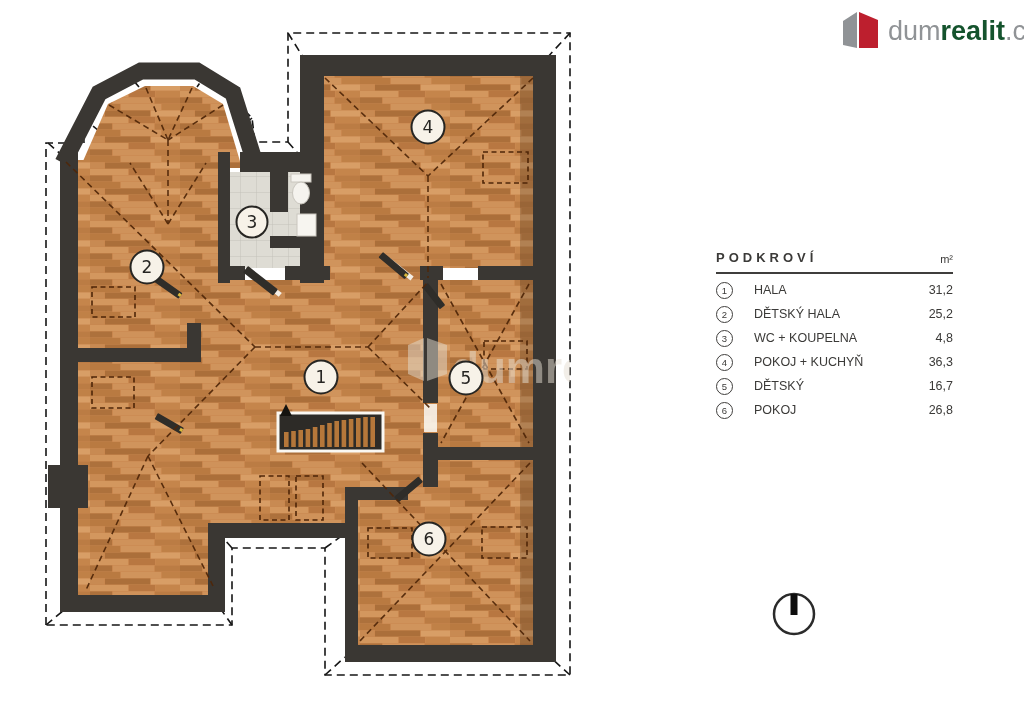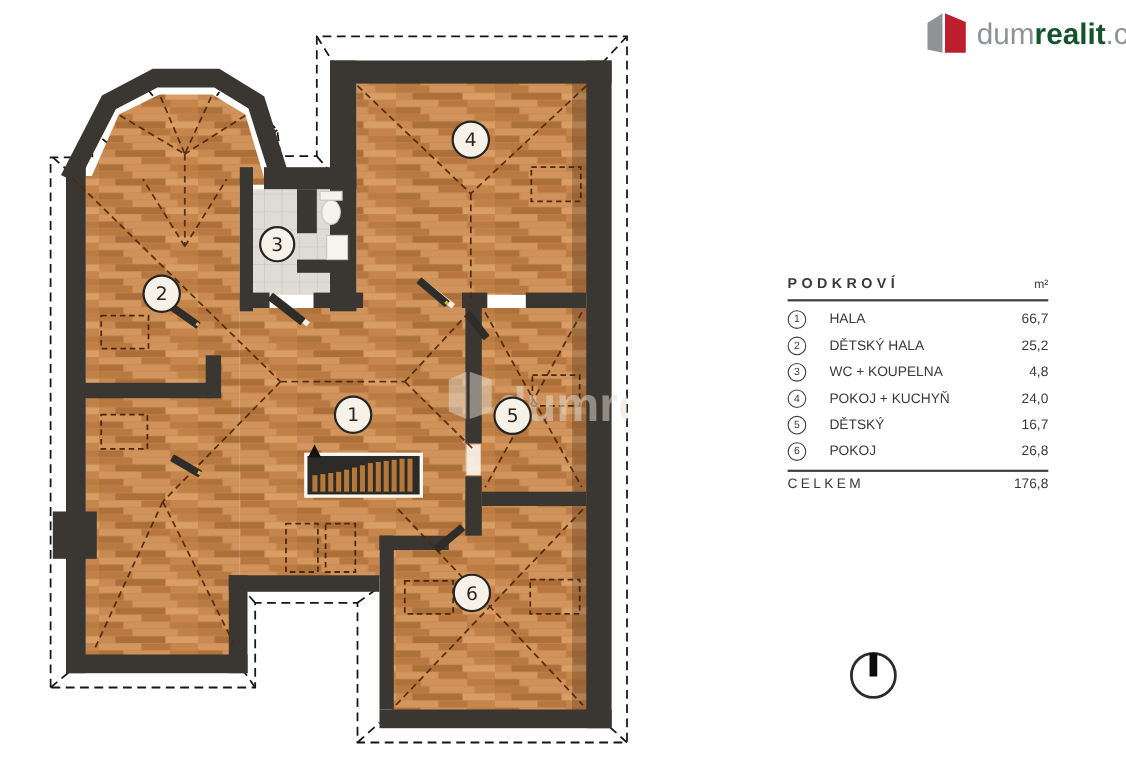--- a/index.html
+++ b/index.html
@@ -254,51 +254,47 @@
 
   <div class="legend">
     <div class="legend-head">
       <span class="legend-title">PODKROVÍ</span>
       <span class="legend-unit">m²</span>
     </div>
     <div class="legend-rows">
       <div class="legend-row">
         <span class="num-circle">1</span>
         <span class="legend-label">HALA</span>
-        <span class="legend-value">66,7</span>
+        <span class="legend-value">31,2</span>
       </div>
       <div class="legend-row">
         <span class="num-circle">2</span>
         <span class="legend-label">DĚTSKÝ HALA</span>
         <span class="legend-value">25,2</span>
       </div>
       <div class="legend-row">
         <span class="num-circle">3</span>
         <span class="legend-label">WC + KOUPELNA</span>
         <span class="legend-value">4,8</span>
       </div>
       <div class="legend-row">
         <span class="num-circle">4</span>
         <span class="legend-label">POKOJ + KUCHYŇ</span>
-        <span class="legend-value">24,0</span>
+        <span class="legend-value">36,3</span>
       </div>
       <div class="legend-row">
         <span class="num-circle">5</span>
         <span class="legend-label">DĚTSKÝ</span>
         <span class="legend-value">16,7</span>
       </div>
       <div class="legend-row">
         <span class="num-circle">6</span>
         <span class="legend-label">POKOJ</span>
         <span class="legend-value">26,8</span>
       </div>
-    </div>
-    <div class="legend-total">
-      <span class="total-label">CELKEM</span>
-      <span class="total-value">176,8</span>
     </div>
   </div>
 
   <div class="logo">
     <svg width="36" height="40" viewBox="0 0 36 40">
       <polygon points="0,10 14,1 14,37 0,34" fill="#909396"></polygon>
       <polygon points="16,1 35,9 35,37 16,37" fill="#bd1f2e"></polygon>
       <polygon points="14,1 16,1 16,37 14,37" fill="#ffffff"></polygon>
     </svg>
     <div class="logo-text">

